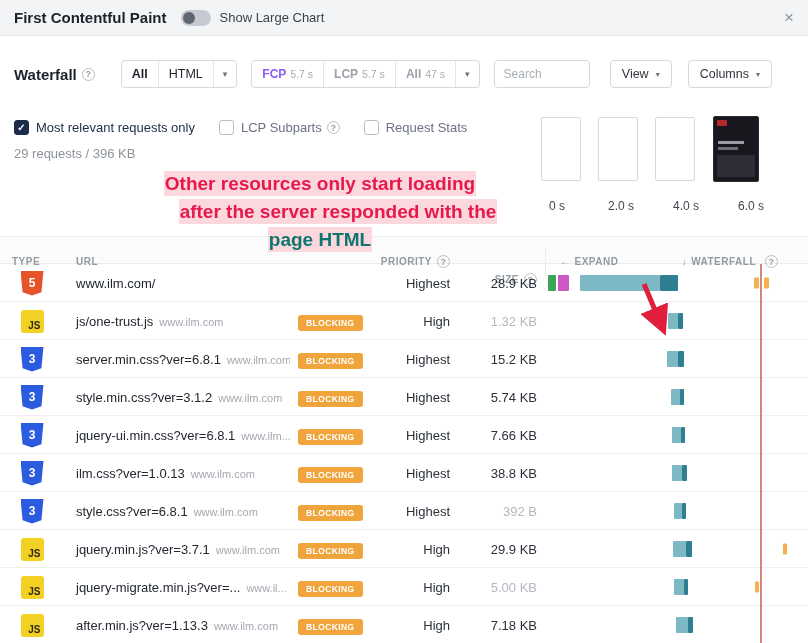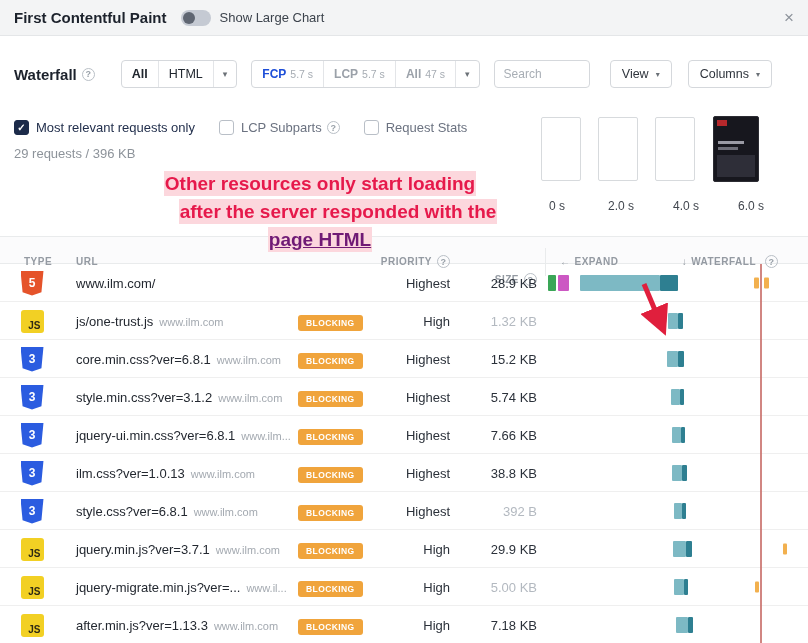--- a/index.html
+++ b/index.html
@@ -24,21 +24,21 @@
   .help { width:13px; height:13px; border:1px solid #b9bfc6; border-radius:50%; font-size:9px; color:#98a0a8;
           display:inline-flex; align-items:center; justify-content:center; margin-left:5px; flex:none; font-weight:700; }
   .seg-group { display:inline-flex; align-items:stretch; border:1px solid #d5d8dc; border-radius:4px; height:28px; background:#fff; overflow:hidden; }
   .seg { display:flex; align-items:center; padding:0 10px; font-size:12.5px; color:#20262e; border-left:1px solid #e3e5e8; cursor:pointer; }
   .seg:first-child { border-left:none; }
   .seg.chev { color:#6b7177; font-size:9px; padding:0 9px; }
   .g1 { margin-left:26px; }
   .g1 .seg.sel-all { font-weight:700; }
   .g2 { margin-left:14px; }
   .metric-seg .lbl { font-weight:700; font-size:12px; color:#9ba1a9; }
-  .metric-seg.sel .lbl { color:#1d4ed8; }
+  .metric-seg.sel .lbl { color:#8b5cf6; }
   .metric-seg .val { font-size:10.5px; color:#a6acb3; margin-left:4px; }
   .search { margin-left:14px; width:96px; height:28px; border:1px solid #d5d8dc; border-radius:4px; padding:0 9px;
             font-size:12px; color:#333; font-family:"Liberation Sans",sans-serif; outline:none; }
   .search::placeholder { color:#a8aeb5; }
   .tb-spacer { flex:1; }
   .btn { display:inline-flex; align-items:center; gap:7px; height:28px; padding:0 11px; border:1px solid #d5d8dc;
          border-radius:4px; font-size:12.5px; color:#2f353d; background:#fff; cursor:pointer; }
   .btn .bchev { font-size:8px; color:#6b7177; }
   .btn + .btn { margin-left:16px; }
 
@@ -70,21 +70,21 @@
   .annotation { position:absolute; left:95px; top:134px; width:450px; text-align:center; z-index:7; pointer-events:none; }
   .ann-line { line-height:27px; }
   .ann-line span { font-weight:700; font-size:19px; padding:2px 1px; }
   .ann-arrow { position:absolute; left:636px; top:244px; z-index:8; pointer-events:none; }
 
   
   .table { position:absolute; top:200px; left:0; right:0; bottom:0; }
   .thead, .row { display:grid; grid-template-columns:64px 226px 68px 92px 95px 1fr; }
   .thead { height:28px; align-items:center; background:#fbfbfc; border-top:1px solid #e9ebec; border-bottom:1px solid #e9ebec;
            font-size:10px; font-weight:700; letter-spacing:0.5px; color:#949aa2; }
-  .th-type { padding-left:24px; }
+  .th-type { padding-left:12px; }
   .th-url { padding-left:12px; }
   .th-priority { display:flex; justify-content:flex-end; align-items:center; }
   .th-size { display:flex; justify-content:flex-end; align-items:center; padding-right:8px;margin-top:36px; }
   .th-wf { display:flex; justify-content:space-between; align-items:center; padding:0 30px 0 14px; border-left:1px solid #e9ebec; height:28px; }
   .th-wf .expand, .th-wf .wfh { display:inline-flex; align-items:center; gap:4px; cursor:pointer; }
   .row { height:38px; border-bottom:1px solid #efefef; align-items:center; background:#fff; }
   .c-type { display:flex; justify-content:center; }
   .type-icon { width:23px; height:25px; display:flex; align-items:center; justify-content:center; font-weight:700; color:#fff; font-size:12px; }
   .type-icon.html { background:#e5532a; clip-path:polygon(0 0,100% 0,91% 87%,50% 100%,9% 87%); }
   .type-icon.css  { background:#2b5ce0; clip-path:polygon(0 0,100% 0,91% 87%,50% 100%,9% 87%); }
@@ -255,21 +255,21 @@
               <div class="seg-bar light" style="left: 123px; width: 10px; background: rgb(125, 185, 196);"></div>
               <div class="seg-bar dark" style="left: 133px; width: 5px; background: rgb(46, 127, 145);"></div>
             </div>
   </div>
 
   <div class="row">
     <div class="c-type">
               <div class="type-icon css">3</div>
             </div>
     <div class="c-url">
-      <span class="url-main">core.min.css?ver=6.8.1</span>
+      <span class="url-main">server.min.css?ver=6.8.1</span>
       <span class="url-domain">www.ilm.com</span>
     </div>
     <div><span class="badge">BLOCKING</span></div>
     <div class="c-priority">Highest</div>
     <div class="c-size">15.2 KB</div>
     <div class="c-wf">
               <div class="seg-bar light" style="left: 122px; width: 11px; background: rgb(125, 185, 196);"></div>
               <div class="seg-bar dark" style="left: 133px; width: 6px; background: rgb(46, 127, 145);"></div>
             </div>
   </div>
@@ -395,21 +395,21 @@
             </div>
   </div>
 </div>
     </div>
 
     <div class="marker-line" style="left: 760px; background: rgb(201, 113, 108);"></div>
 
     <div class="annotation">
       <div class="ann-line"><span style="background: rgb(252, 215, 221); color: rgb(230, 25, 75);">Other resources only start loading</span></div>
       <div class="ann-line"><span style="background: rgb(252, 215, 221); color: rgb(230, 25, 75); margin-left: 36px;">after the server responded with the</span></div>
-      <div class="ann-line"><span style="background: rgb(252, 215, 221); color: #701a75; text-decoration: underline;">page HTML</span></div>
+      <div class="ann-line"><span style="background: rgb(252, 215, 221); color: #0f766e;">page HTML</span></div>
     </div>
     <svg class="ann-arrow" width="44" height="58" viewBox="0 0 44 58">
       <defs>
         <marker id="ah" markerWidth="6" markerHeight="6" refX="3" refY="3" orient="auto">
           <path d="M0,0 L6,3 L0,6 z" class="arrow-fill" fill="#e01f3d"></path>
         </marker>
       </defs>
       <path class="arrow-stroke" d="M8,4 L24,42" stroke-width="5" fill="none" marker-end="url(#ah)" stroke="#e01f3d"></path>
     </svg>
 

